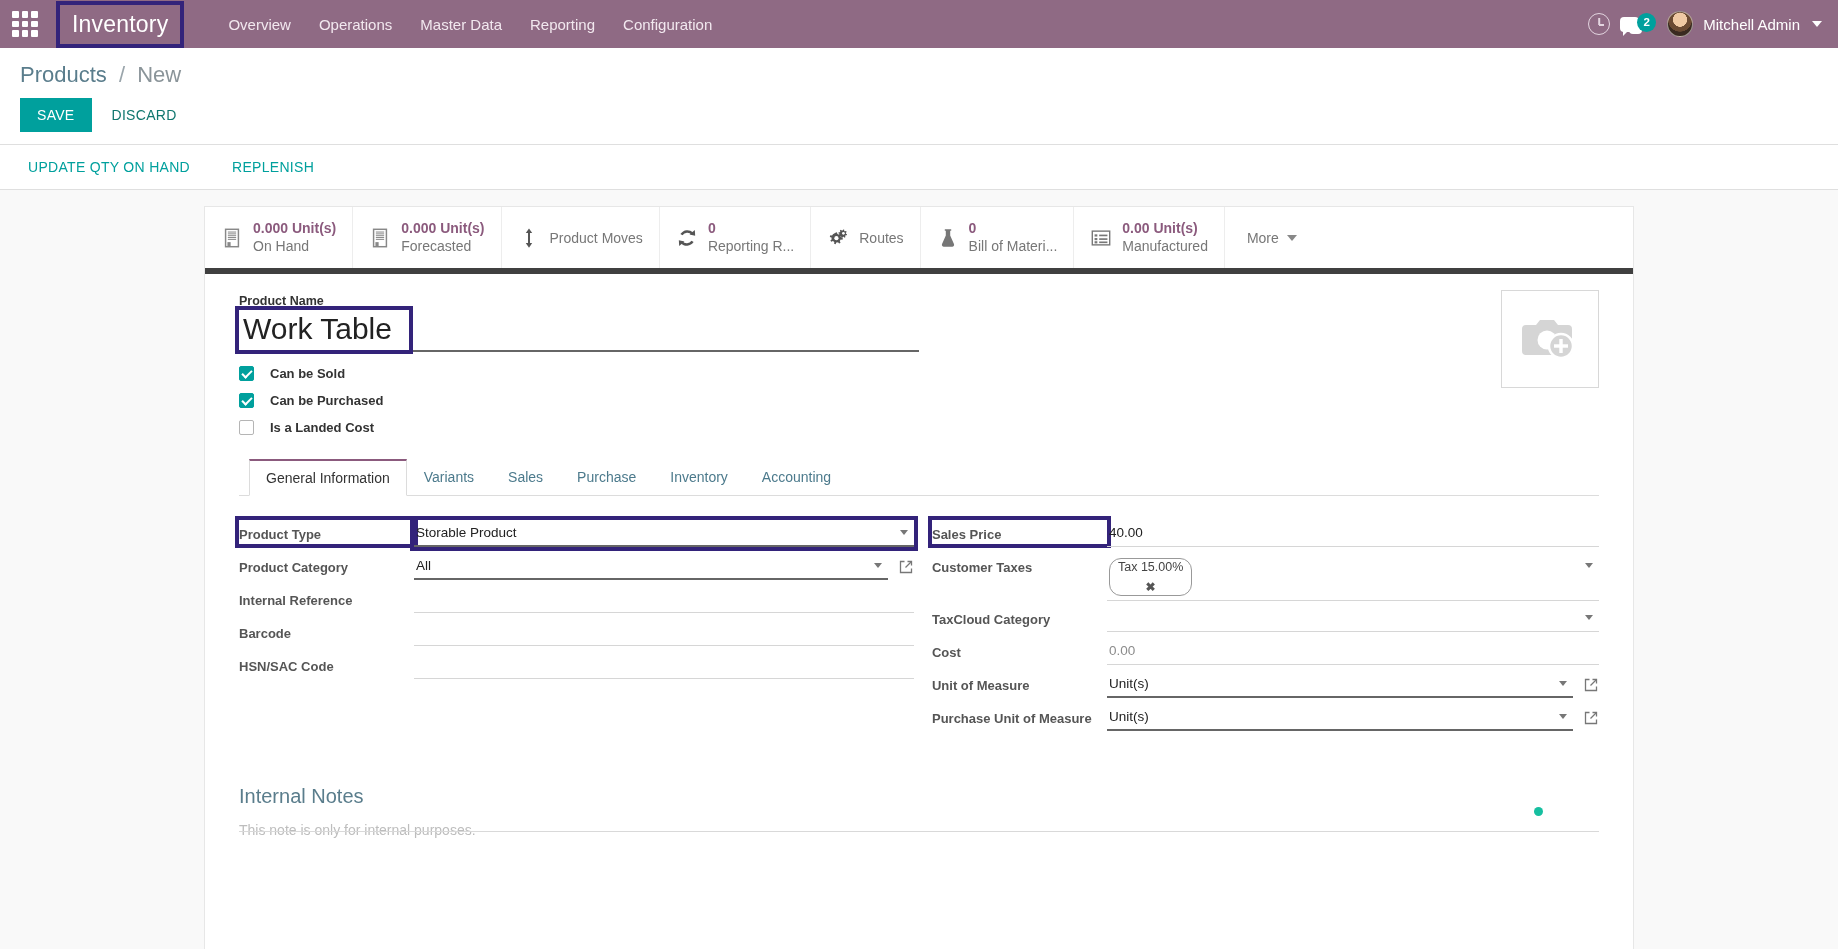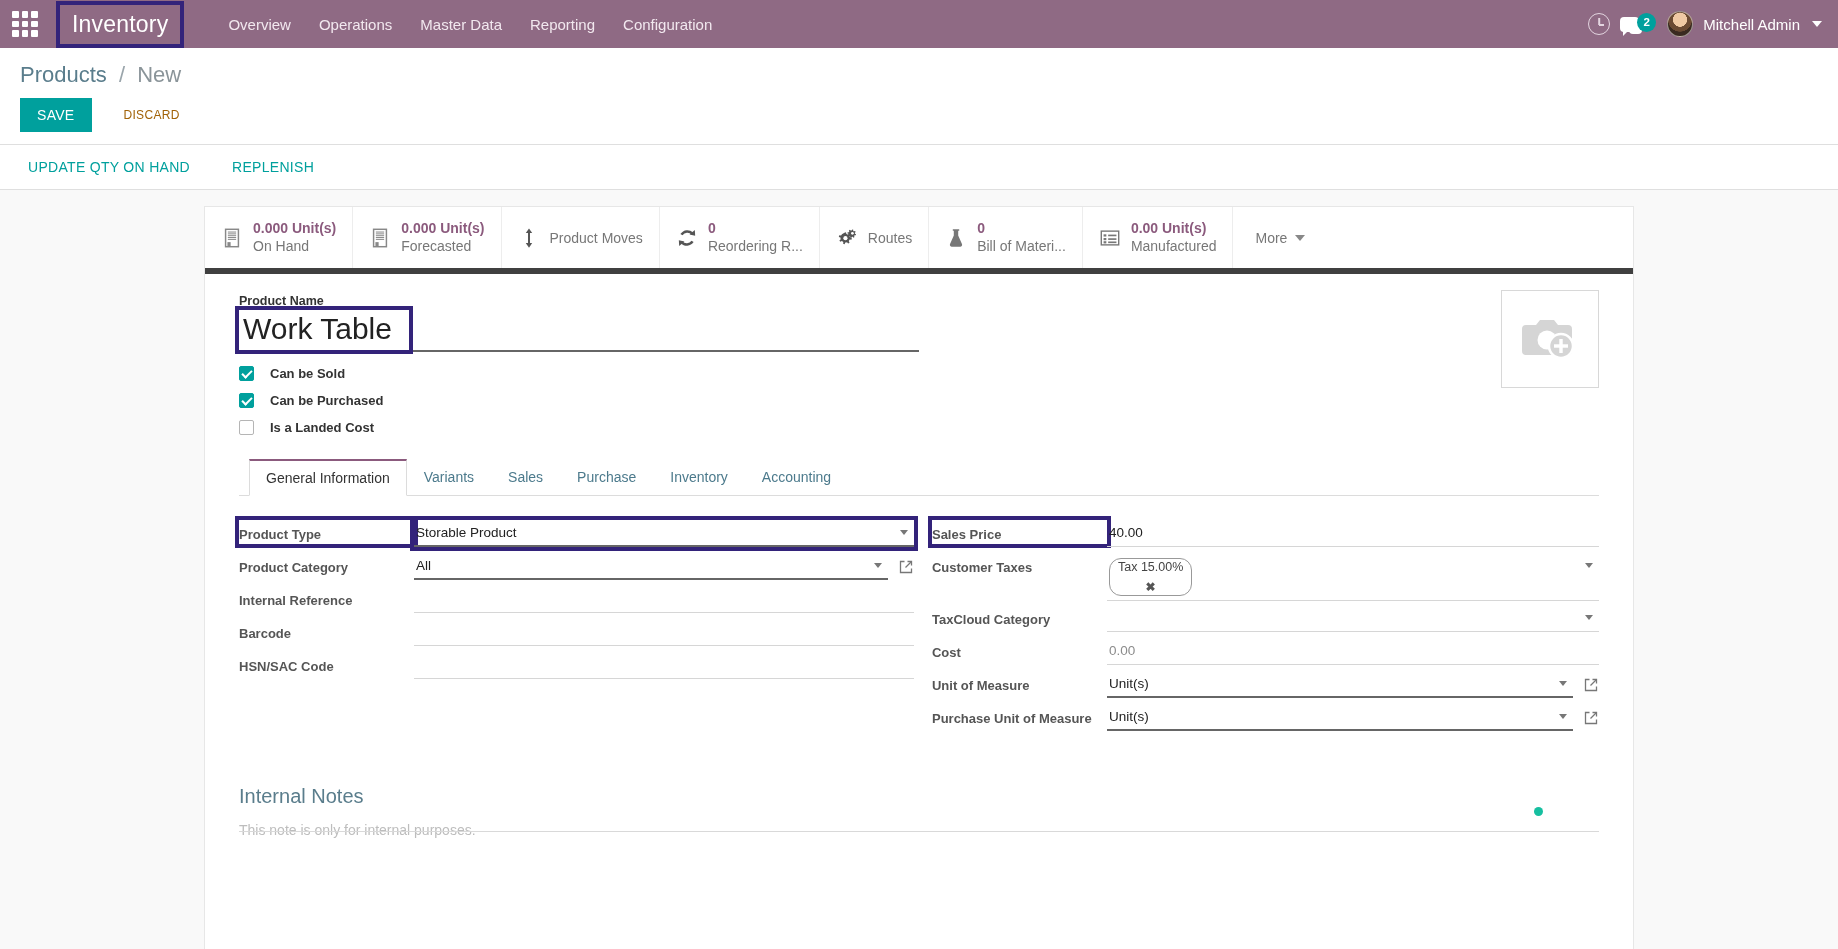--- a/index.html
+++ b/index.html
@@ -64,27 +64,27 @@
   .caret-dn { width:0;height:0; border-left:5px solid transparent; border-right:5px solid transparent;
     border-top:6px solid #fff; margin-left:2px; cursor:pointer; }
 
   
   .control-panel { background:#fff; padding: 10px 20px 0 20px; }
   .breadcrumb { font-size: 22px; color:#5a7d8c; padding: 4px 0 2px 0; }
   .breadcrumb .crumb-link { color:#5a7d8c; cursor:pointer; }
   .breadcrumb .sep { color:#9aa5ab; margin: 0 6px; }
   .breadcrumb .crumb-cur { color:#8a9499; }
 
-  .btn-row { display:flex; align-items:center; gap:26px; padding: 8px 0 12px 0; }
+  .btn-row { display:flex; align-items:center; gap:14px; padding: 8px 0 12px 0; }
   .btn-save {
     background:#00a09d; color:#fff; border:none; font-size:14px; font-weight:400;
     padding: 9px 17px; cursor:pointer; letter-spacing:.3px;
   }
   .btn-discard {
-    background:transparent; color:#a16207; border:none; font-size:12px;
+    background:transparent; color:#0f766e; border:none; font-size:14px;
     padding: 9px 6px; cursor:pointer; letter-spacing:.3px;
   }
 
   .action-bar {
     border-top:1px solid #dfdfdf; border-bottom:1px solid #dfdfdf;
     padding: 10px 20px; display:flex; gap:26px; background:#fff;
   }
   .action-bar button {
     background:transparent; border:none; color:#00a09d; font-size:14px;
     cursor:pointer; letter-spacing:.3px; padding: 4px 8px;
@@ -297,21 +297,21 @@
 
     <div class="stat-btn">
       <svg class="ic" viewBox="0 0 24 24" fill="#555">
         <path d="M19 6.5a9 9 0 0 0-14.2 1.2l2.3 1.4A6.3 6.3 0 0 1 17 8.4z"></path>
         <path d="M20.5 3.3 L20.9 9.6 L14.8 8.1 Z"></path>
         <path d="M5 17.5a9 9 0 0 0 14.2-1.2l-2.3-1.4A6.3 6.3 0 0 1 7 15.6z"></path>
         <path d="M3.5 20.7 L3.1 14.4 L9.2 15.9 Z"></path>
       </svg>
       <span class="stat-txt">
         <span class="stat-val">0</span>
-        <span class="stat-lbl">Reordering R...</span>
+        <span class="stat-lbl">Reporting R...</span>
       </span>
     </div>
 
     <div class="stat-btn">
       <svg class="ic" viewBox="0 0 24 24" fill="#555">
         <path d="M9.2 6.2 l1.7-.5 .45 1.9a5.4 5.4 0 0 1 1.7.75l1.55-1.15 1.25 1.25-1.15 1.55c.33.52.6 1.1.75 1.7l1.9.45-.5 1.7-1.95-.1a5.6 5.6 0 0 1-.95 1.55l.8 1.8-1.5 .95-1.25-1.5c-.6.2-1.25.3-1.9.3l-.65 1.85-1.7-.5.25-1.95a5.6 5.6 0 0 1-1.55-.95l-1.8.8-.95-1.5 1.5-1.25a5.4 5.4 0 0 1-.3-1.9l-1.85-.65.5-1.7 1.95.25c.25-.57.6-1.1 1-1.55z"></path>
         <circle cx="10.3" cy="12.2" r="2.3" fill="#fff"></circle>
         <path d="M17.6 2.6 l1.25.35-.1 1.3c.3.13.58.3.83.52l1.2-.5.7 1.1-.95.9c.1.32.15.66.15 1l1.2.55-.35 1.25-1.3-.1a3.6 3.6 0 0 1-.52.83l.5 1.2-1.1.7-.9-.95c-.33.1-.67.15-1 .15l-.55 1.2-1.25-.35.1-1.3a3.6 3.6 0 0 1-.83-.52l-1.2.5-.7-1.1.95-.9a3.5 3.5 0 0 1-.15-1l-1.2-.55.35-1.25 1.3.1c.14-.3.31-.58.52-.83l-.5-1.2 1.1-.7.9.95c.32-.1.66-.15 1-.15z"></path>
         <circle cx="17.9" cy="6.9" r="1.5" fill="#fff"></circle>
       </svg>

